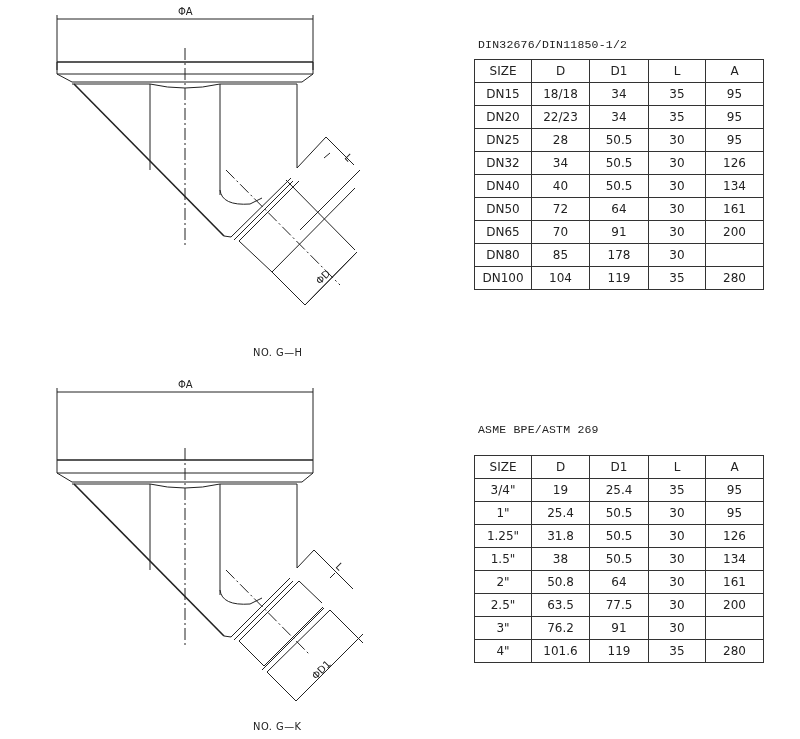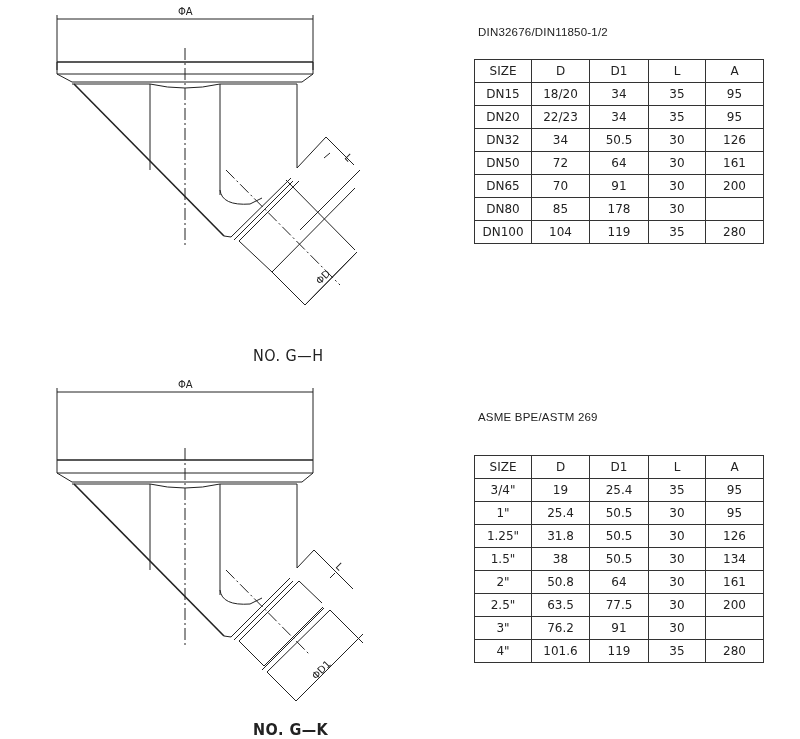--- a/index.html
+++ b/index.html
@@ -1,20 +1,20 @@
 <!DOCTYPE html>
 <html><head>
 <meta charset="utf-8">
 <style>
   html, body { margin:0; padding:0; background:#ffffff; }
   body { width:800px; height:739px; position:relative; overflow:hidden; font-family:"DejaVu Sans Mono", monospace; color:#222; }
   .drawing { position:absolute; left:0; width:420px; }
   .drawing svg { display:block; }
-  .caption { position:absolute; font-family:"DejaVu Sans Condensed","DejaVu Sans", sans-serif; font-size:16px; letter-spacing:0.5px; color:#222; }
-  .std-title { position:absolute; left:478px; font-family:Liberation Sans, sans-serif; font-size:11.5px; color:#222; letter-spacing:0.2px; }
+  .caption { position:absolute; font-family:"DejaVu Sans Condensed","DejaVu Sans", sans-serif; font-size:11px; letter-spacing:0.5px; color:#222; }
+  .std-title { position:absolute; left:478px; font-family:Liberation Mono, monospace; font-size:11.5px; color:#222; letter-spacing:0.2px;margin-top:12px; }
   table.spec { position:absolute; left:474px; border-collapse:collapse; font-family:"DejaVu Sans", sans-serif; font-size:12px; color:#222; }
   table.spec td, table.spec th { border:1px solid #333; text-align:center; font-weight:normal; padding:0; height:22px; }
   table.spec tr { height:23px; }
   table.spec th { height:22px; }
   table.spec { border:1.5px solid #222; }
   .c1 { width:56px; } .c2 { width:57px; } .c3 { width:58px;margin-top:44px; } .c4 { width:56px; } .c5 { width:57px; }
 </style>
 </head>
 <body>
 
@@ -109,54 +109,68 @@
       <line x1="296" y1="331" x2="363" y2="264"></line>
       <line x1="226" y1="200" x2="310" y2="285" stroke-dasharray="12,3,2,3"></line>
     </g>
     <g font-family="DejaVu Sans, sans-serif" font-size="10" fill="#222">
       <text x="178" y="18">ΦA</text>
       <text x="335" y="197" transform="rotate(45 335 197)">L</text>
       <text x="316" y="310" transform="rotate(-45 316 310)">ΦD1</text>
     </g>
   </svg>
 </div>
-<div class="caption" style="left:253px; top:720px;font-weight:bold;">NO. G—K</div>
+<div class="caption" style="left:253px; top:720px;">NO. G—K</div>
 
 <div class="std-title" style="top:26px;">DIN32676/DIN11850-1/2</div>
 <table class="spec" style="top:59px;">
   <thead>
     <tr>
       <th class="c1">SIZE</th>
       <th class="c2">D</th>
       <th class="c3">D1</th>
       <th class="c4">L</th>
       <th class="c5">A</th>
     </tr>
   </thead>
   <tbody>
     <tr>
         <td>DN15</td>
-        <td>18/20</td>
+        <td>18/18</td>
         <td>34</td>
         <td>35</td>
         <td>95</td>
       </tr>
     <tr>
         <td>DN20</td>
         <td>22/23</td>
         <td>34</td>
         <td>35</td>
         <td>95</td>
       </tr>
     <tr>
+        <td>DN25</td>
+        <td>28</td>
+        <td>50.5</td>
+        <td>30</td>
+        <td>95</td>
+      </tr>
+    <tr>
         <td>DN32</td>
         <td>34</td>
         <td>50.5</td>
         <td>30</td>
         <td>126</td>
+      </tr>
+    <tr>
+        <td>DN40</td>
+        <td>40</td>
+        <td>50.5</td>
+        <td>30</td>
+        <td>134</td>
       </tr>
     <tr>
         <td>DN50</td>
         <td>72</td>
         <td>64</td>
         <td>30</td>
         <td>161</td>
       </tr>
     <tr>
         <td>DN65</td>

